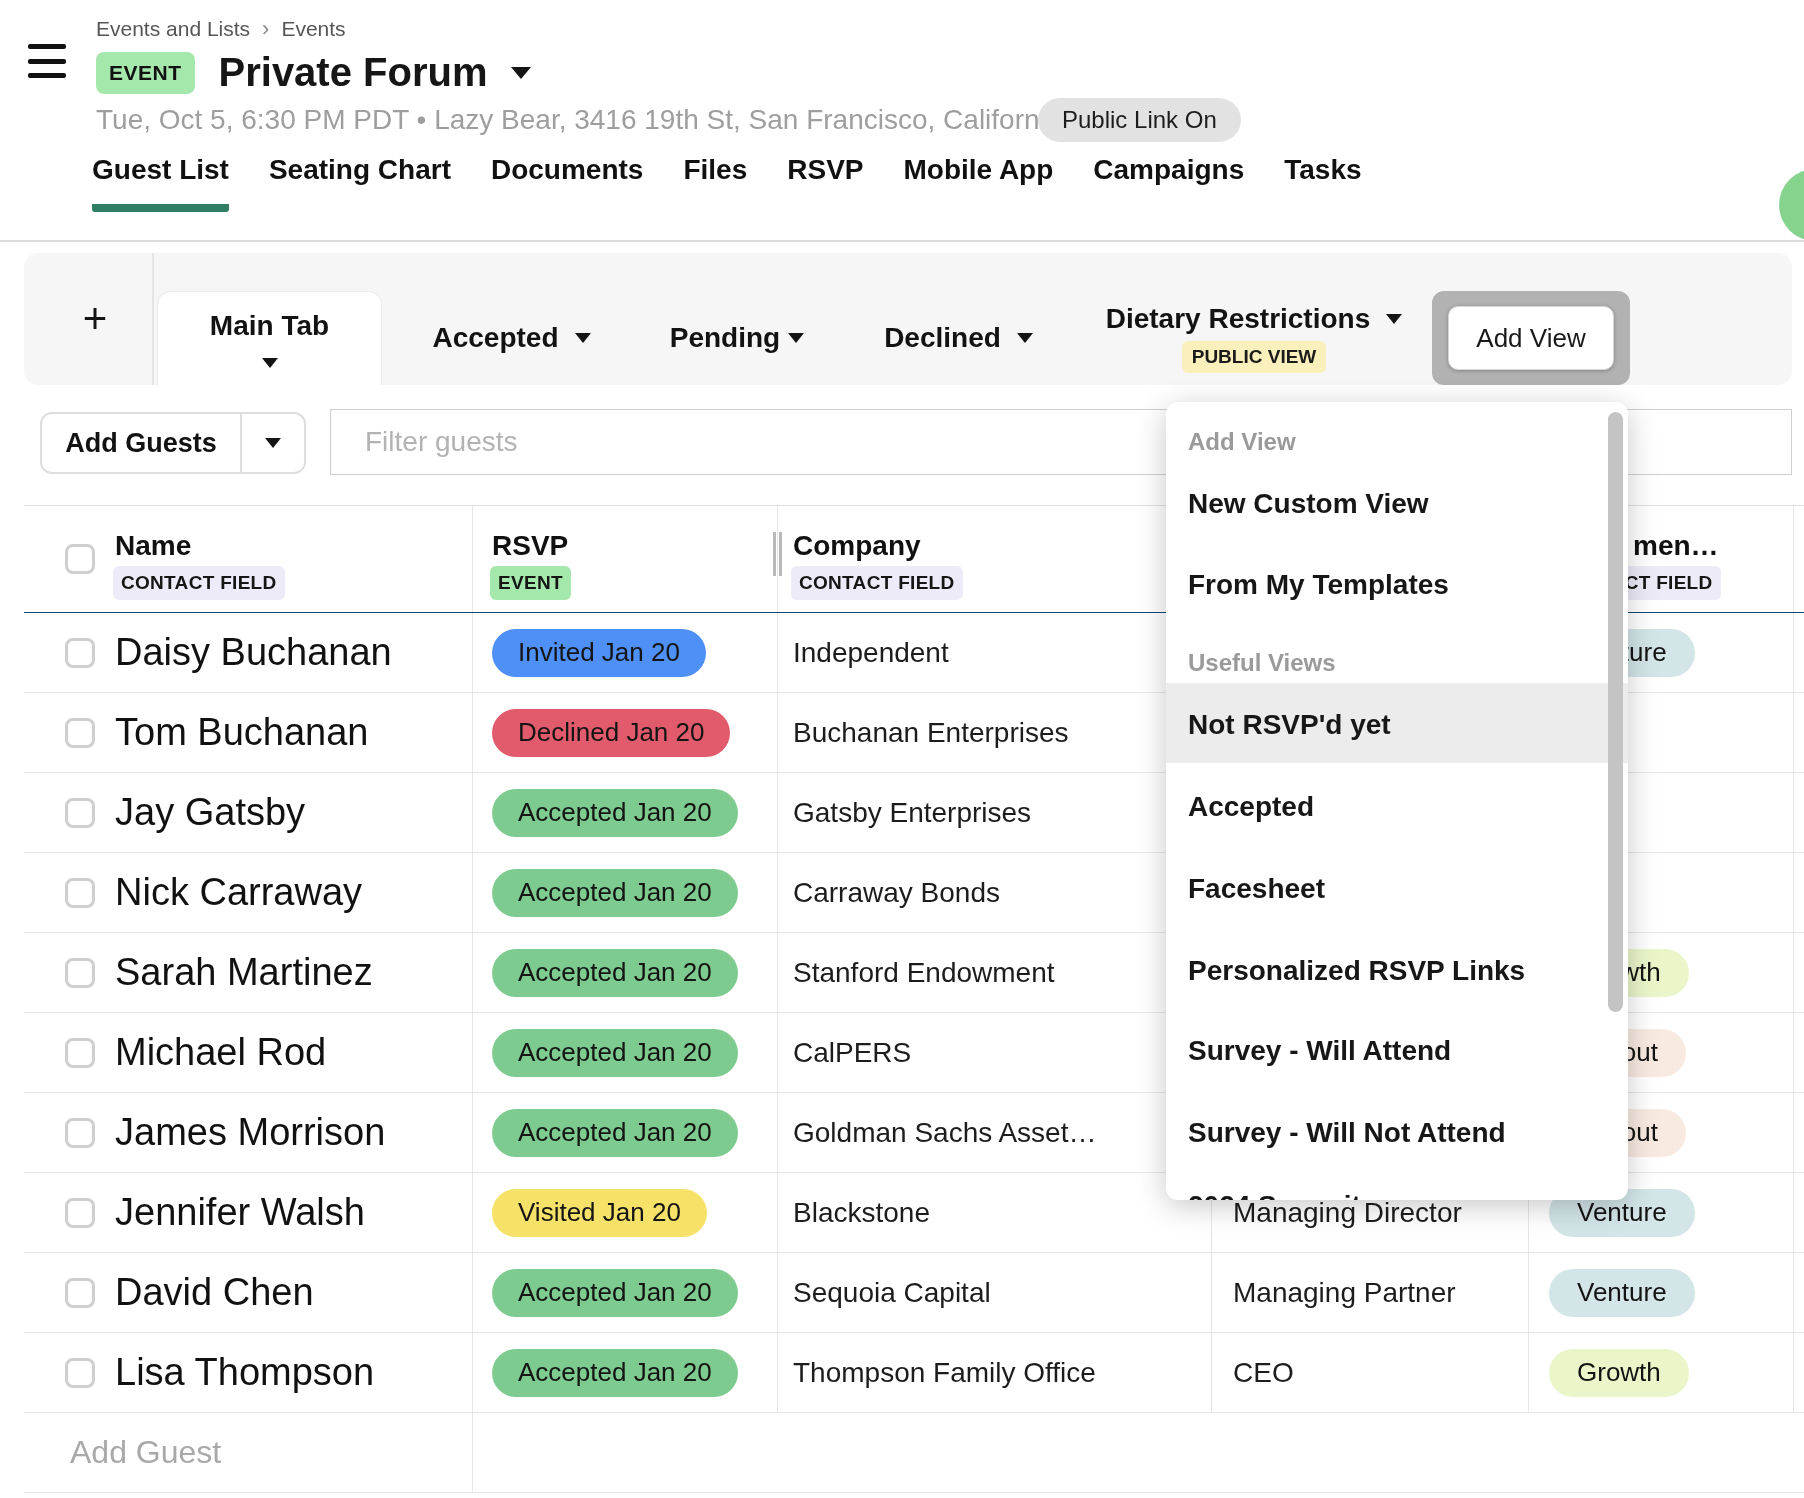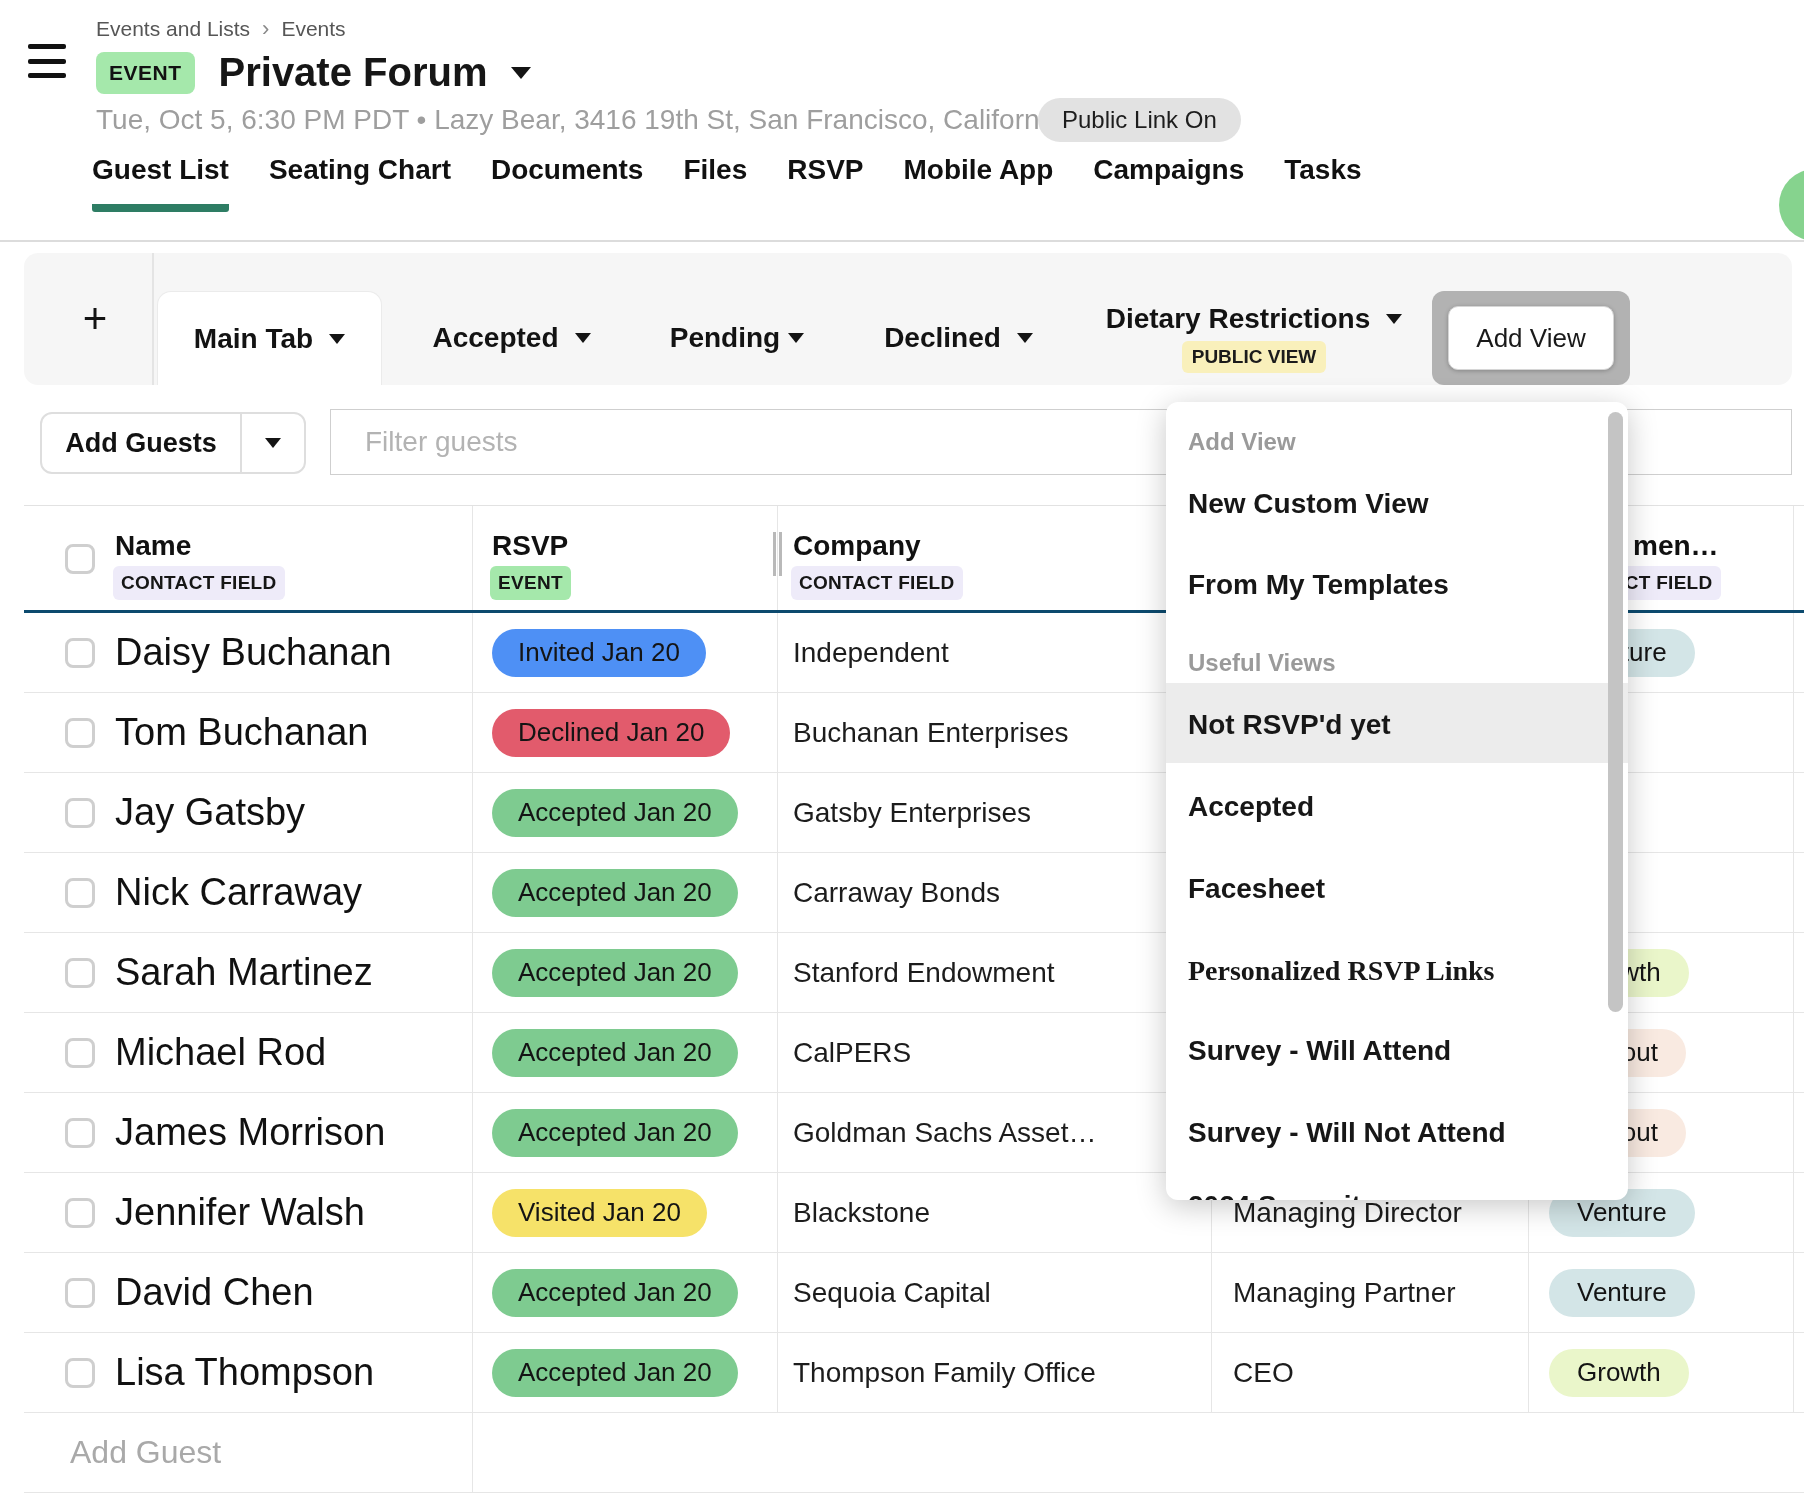--- a/index.html
+++ b/index.html
@@ -28,38 +28,38 @@
   .nav-tab.active { border-bottom:8px solid #2e7d64; border-radius:0 0 3px 3px; }
 
   .page-divider { position:absolute; left:0; top:240px; width:1804px; height:2px; background:#dcdcdc; }
   .fab { position:absolute; left:1779px; top:169px; width:72px; height:72px; border-radius:50%; background:#86d38e; }
 
   
   .band { position:absolute; left:24px; top:253px; width:1768px; height:132px; background:#f6f6f6; border-radius:14px; }
   .band .plus { position:absolute; left:28px; top:0; width:86px; height:100%; display:flex; align-items:center; justify-content:center; font-size:42px; font-weight:300; color:#141414; cursor:pointer; }
   .band .vsep { position:absolute; left:128px; top:0; width:2px; height:100%; background:#e4e4e4; }
   .vtab { position:absolute; top:38px; height:94px; display:flex; align-items:center; justify-content:center; gap:16px; font-size:28px; font-weight:bold; color:#131313; cursor:pointer; }
-  .vtab.active { background:#fff; border:1px solid #ebebeb; border-bottom:none; border-radius:14px 14px 0 0; }
+  .vtab.active { background:#fff; border:1px solid #ebebeb; border-bottom:none; border-radius:14px 14px 0 0;flex-direction:column; }
   .vtab-col { flex-direction:column; gap:6px;text-align:right; }
   .vtab-col .lblrow { display:flex; align-items:center; gap:16px; }
   .pv-badge { background:#f9f0bb; color:#1b1b1b; font-size:19px; font-weight:bold; padding:5px 10px; border-radius:6px; }
   .addview-wrap { position:absolute; left:1408px; top:38px; width:198px; height:94px; background:#b2b2b2; border-radius:12px; display:flex; align-items:center; justify-content:center; }
   .addview-btn { width:166px; height:64px; background:#fff; border:1px solid #d6d6d6; border-radius:10px; box-shadow:0 1px 4px rgba(0,0,0,.25); font-size:26px; color:#1a1a1a; display:flex; align-items:center; justify-content:center; cursor:pointer; }
 
   
   .addguests { position:absolute; left:40px; top:412px; width:266px; height:62px; background:#fff; border:2px solid #dedede; border-radius:12px; display:flex; overflow:hidden; cursor:pointer; }
   .addguests .lbl { flex:1; display:flex; align-items:center; justify-content:center; font-size:27px; font-weight:bold; color:#121212; }
   .addguests .div { width:2px; background:#dedede; }
   .addguests .car { width:62px; display:flex; align-items:center; justify-content:center; }
   .filter-input { position:absolute; left:330px; top:409px; width:1462px; height:66px; border:1px solid #cfcfcf; font-size:28px; padding:0 0 0 34px; color:#333; outline:none; font-family:inherit; background:#fff; }
   .filter-input::placeholder { color:#b3b3b3; }
 
   
   .gtable { position:absolute; left:24px; top:505px; width:1780px; border-top:1px solid #e2e2e2; }
-  .thead { position:relative; height:107px; border-bottom:3px solid #0c4a6e; }
+  .thead { position:relative; height:107px; border-bottom:1px solid #0c4a6e; }
   .trow { position:relative; height:80px; border-bottom:1px solid #e6e6e6; }
   .cell { position:absolute; top:0; height:100%; border-right:1px solid #e6e6e6; display:flex; align-items:center; }
   .c0 { left:0; width:449px; } .c1 { left:449px; width:305px; } .c2 { left:754px; width:434px; }
   .c3 { left:1188px; width:317px; } .c4 { left:1505px; width:265px; } .c5 { left:1770px; width:10px; border-right:none; }
   .thead .cell { align-items:flex-start; }
   .hlabel { position:absolute; top:24px; font-size:28px; font-weight:bold; color:#111; }
   .hbadge { position:absolute; top:60px; font-size:19px; font-weight:bold; letter-spacing:.3px; padding:6px 8px; border-radius:6px; color:#161616; white-space:nowrap; }
   .badge-contact { background:#eeebf9; }
   .badge-event { background:#a5e8ab; }
   .checkbox { position:absolute; left:41px; top:50%; margin-top:-15px; width:30px; height:30px; border:3px solid #cfcfcf; border-radius:8px; background:#fff; cursor:pointer; }
@@ -397,20 +397,20 @@
 
   <div class="menu">
     <div class="hl"></div>
     <div class="mlabel" style="top:26px;">Add View</div>
     <div class="mitem" style="top:86px;">New Custom View</div>
     <div class="mitem" style="top:167px;">From My Templates</div>
     <div class="mlabel" style="top:247px;">Useful Views</div>
     <div class="mitem" style="top:307px;">Not RSVP'd yet</div>
     <div class="mitem" style="top:389px;">Accepted</div>
     <div class="mitem" style="top:471px;">Facesheet</div>
-    <div class="mitem" style="top:553px;font-family:Liberation Serif, serif;">Personalized RSVP Links</div>
+    <div class="mitem" style="top:553px;">Personalized RSVP Links</div>
     <div class="mitem" style="top:633px;">Survey - Will Attend</div>
     <div class="mitem" style="top:715px;">Survey - Will Not Attend</div>
     <div class="mitem" style="top:788px;">2024 Summit</div>
     <div class="scrollbar"></div>
   </div>
 
 </div>
 
 </body></html>

